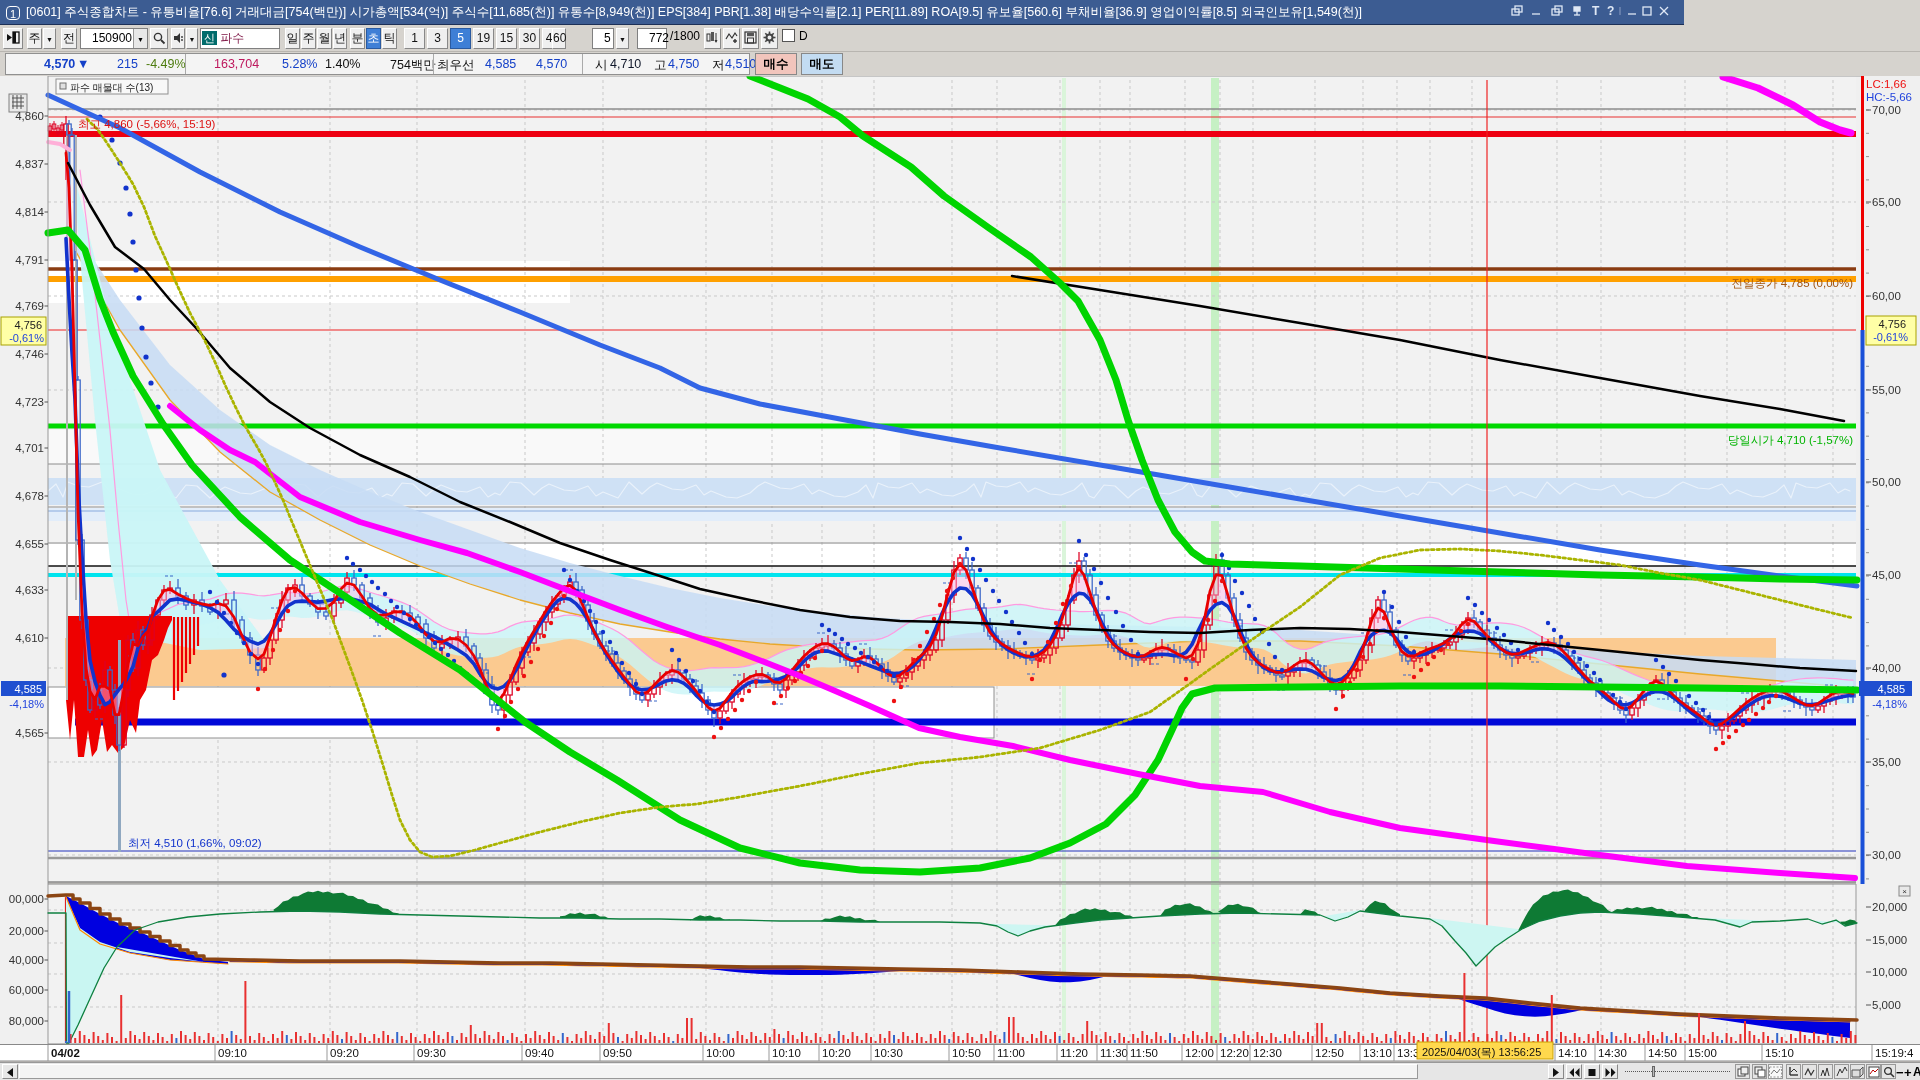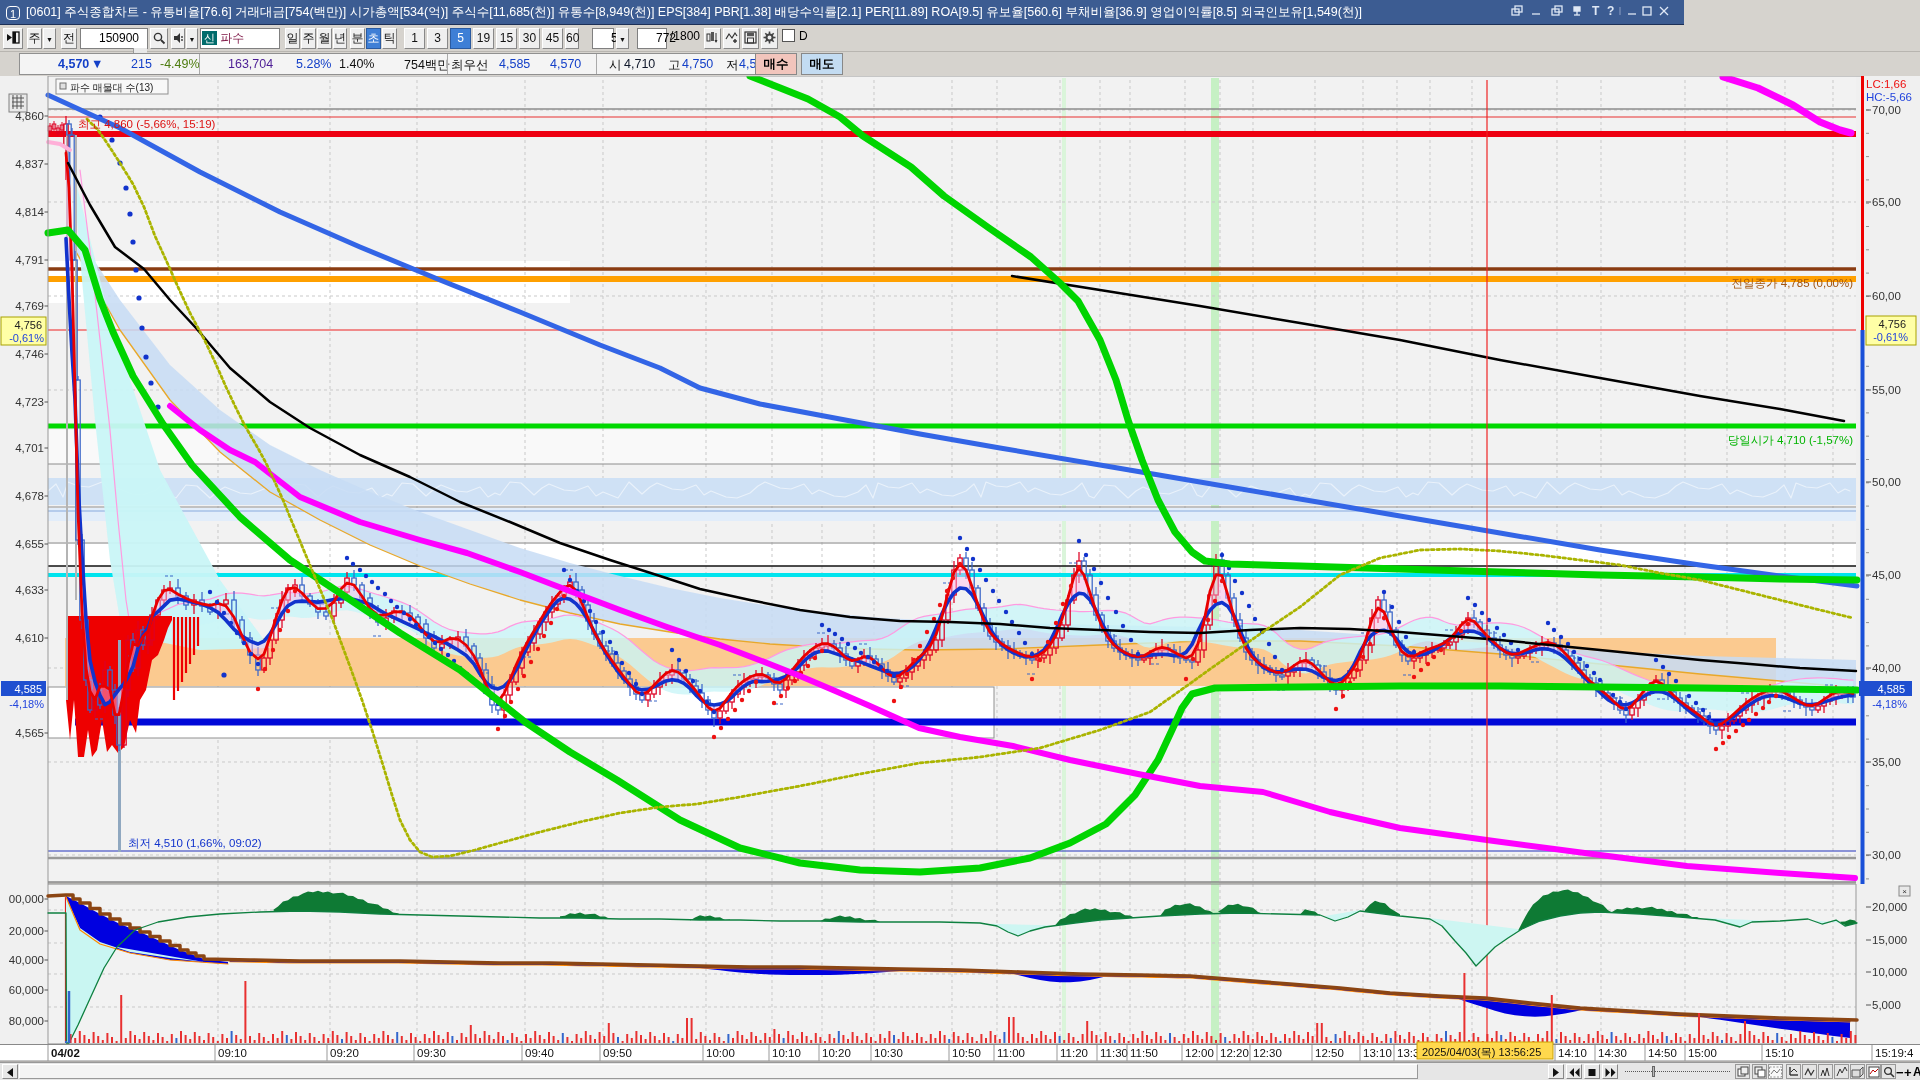--- a/index.html
+++ b/index.html
@@ -1,23 +1,23 @@
 <!DOCTYPE html>
 <html><head><meta charset="utf-8"><style>
 *{margin:0;padding:0;box-sizing:border-box}
 body{width:1920px;height:1080px;overflow:hidden;font-family:"Liberation Sans",sans-serif;background:#d6d3ce;position:relative}
 .titlebar{position:absolute;left:0;top:0;width:1684px;height:25px;background:#3c5c92;color:#fff;font-size:12.5px;line-height:25px;white-space:nowrap;border-bottom:1px solid #1d3057}
 .titlebar .badge{display:inline-block;margin:0 6px 0 6px;border:1.5px solid #fff;border-radius:4px;width:14px;height:14px;line-height:14px;text-align:center;font-size:11px;vertical-align:-2px}
 .winbtns{position:absolute;right:4px;top:0;font-size:12px;letter-spacing:6px;color:#e8eef8}
 .toolbar{position:absolute;left:0;top:25px;width:1920px;height:27px;background:#d6d3ce;border-bottom:1px solid #b8b5b0}
 .tbtn{position:absolute;top:3px;height:21px;background:#efefef;border:1px solid #888;border-top-color:#fff;border-left-color:#fff;text-align:center;font-size:12px;line-height:19px;color:#111}
 .tbtn.sel{background:#3e7fd6;color:#fff;border-color:#2a5aa0}
-.tfield{position:absolute;top:3px;height:21px;background:#fff;border:1px solid #808080;font-size:12px;line-height:19px;padding-left:18px}
+.tfield{position:absolute;top:3px;height:21px;background:#fff;border:1px solid #808080;font-size:12px;line-height:19px;padding-left:11px}
 .darr{float:right;background:#e8e8e8;border-left:1px solid #999;width:14px;text-align:center;height:19px}
-.prow{position:absolute;left:19px;top:53px;width:745px;height:22px;background:#f4f4f4;border:1px solid #909090;font-size:12.5px}
+.prow{position:absolute;left:5px;top:53px;width:745px;height:22px;background:#f4f4f4;border:1px solid #909090;font-size:12.5px}
 .prow span{position:absolute;top:3px}
 .vsep{width:1px;height:20px;background:#aaa;top:0!important}
 .buybtn{position:absolute;left:755px;top:53px;width:42px;height:22px;background:#f2c5bc;border:1px solid #888;text-align:center;font-size:12.5px;line-height:20px;font-weight:bold}
 .sellbtn{position:absolute;left:801px;top:53px;width:42px;height:22px;background:#c3dcf2;border:1px solid #888;text-align:center;font-size:12.5px;line-height:20px;font-weight:bold}
 .scroll{position:absolute;left:0;top:1062px;width:1920px;height:18px;background:#e6e6e6;border-top:1px solid #999}
 .sbtn{position:absolute;top:1px;width:16px;height:15px;background:#e8e8e8;border:1px solid #888;border-top-color:#fff;border-left-color:#fff;font-size:8px;text-align:center;line-height:14px}
 .sthumb{position:absolute;left:19px;top:1px;width:1399px;height:15px;background:#f4f4f4;border:1px solid #999;border-top-color:#fff;border-left-color:#fff}
 .sico{position:absolute;top:1px;width:15px;height:15px;background:#e4e4e4;border:1px solid #999;font-size:9px;text-align:center;line-height:14px;color:#333}
 </style></head><body>
 <div class="titlebar"><span class="badge">1</span>[0601] 주식종합차트 - 유통비율[76.6] 거래대금[754(백만)] 시가총액[534(억)] 주식수[11,685(천)] 유통수[8,949(천)] EPS[384] PBR[1.38] 배당수익률[2.1] PER[11.89] ROA[9.5] 유보율[560.6] 부채비율[36.9] 영업이익률[8.5] 외국인보유[1,549(천)]<span class="winbtns"><svg width="170" height="14" viewBox="0 0 170 14" style="vertical-align:-2px">
@@ -67,21 +67,21 @@
     <div class="tbtn" style="left:350px;width:15px">분</div>
     <div class="tbtn sel" style="left:366px;width:15px">초</div>
     <div class="tbtn" style="left:382px;width:15px">틱</div>
     <div class="tbtn" style="left:404px;width:21px">1</div>
     <div class="tbtn" style="left:427px;width:21px">3</div>
     <div class="tbtn sel" style="left:450px;width:21px">5</div>
     <div class="tbtn" style="left:473px;width:21px">19</div>
     <div class="tbtn" style="left:496px;width:21px">15</div>
     <div class="tbtn" style="left:519px;width:21px">30</div>
     <div class="tbtn" style="left:542px;width:21px">45</div>
-    <div class="tbtn" style="left:565px;width:14px">60</div>
+    <div class="tbtn" style="left:552px;width:14px">60</div>
     <div class="tfield" style="left:592px;width:22px">5</div>
     <div class="tbtn" style="left:616px;width:13px"><span style="font-size:7px">▼</span></div>
     <div class="tfield" style="left:637px;width:30px;text-align:right;padding-right:2px">772</div>
     <div style="position:absolute;left:670px;top:4px;font-size:12px">/1800</div>
     <div class="tbtn" style="left:704px;width:17px"><svg width="13" height="13" viewBox="0 0 13 13" style="margin-top:2px">
         <rect x="1" y="3" width="3" height="7" fill="none" stroke="#333"></rect>
         <rect x="5" y="1" width="3" height="9" fill="#555"></rect>
         <line x1="10" y1="2" x2="10" y2="11" stroke="#333"></line>
         <polygon points="8.5,9 11.5,9 10,12" fill="#333"></polygon>
       </svg></div>
@@ -111,21 +111,21 @@
     <div style="position:absolute;left:782px;top:4px;width:13px;height:13px;background:#fff;border:1px solid #555"></div>
     <div style="position:absolute;left:799px;top:4px;font-size:12px">D</div>
   </div>
 
 <div class="prow">
 <span style="left:38px;color:#1440c8;font-weight:bold">4,570</span>
     <span style="left:71px;color:#1440c8">▼</span>
 <span style="left:111px;color:#1440c8">215</span>
     <span style="left:140px;color:#4d7c0f">-4.49%</span>
 <span class="vsep" style="left:179px"></span>
-<span style="left:208px;color:#4c1d95">163,704</span>
+<span style="left:208px;color:#be185d">163,704</span>
     <span style="left:276px;color:#1440c8">5.28%</span>
     <span style="left:319px;color:#111">1.40%</span>
 <span style="left:384px;color:#111">754백만</span>
 <span class="vsep" style="left:427px"></span>
 <span style="left:431px;color:#111">최우선</span>
     <span style="left:479px;color:#1440c8">4,585</span>
     <span style="left:530px;color:#1440c8">4,570</span>
 <span class="vsep" style="left:576px"></span>
 <span style="left:589px;color:#111">시</span>
     <span style="left:604px;color:#0f172a">4,710</span>

